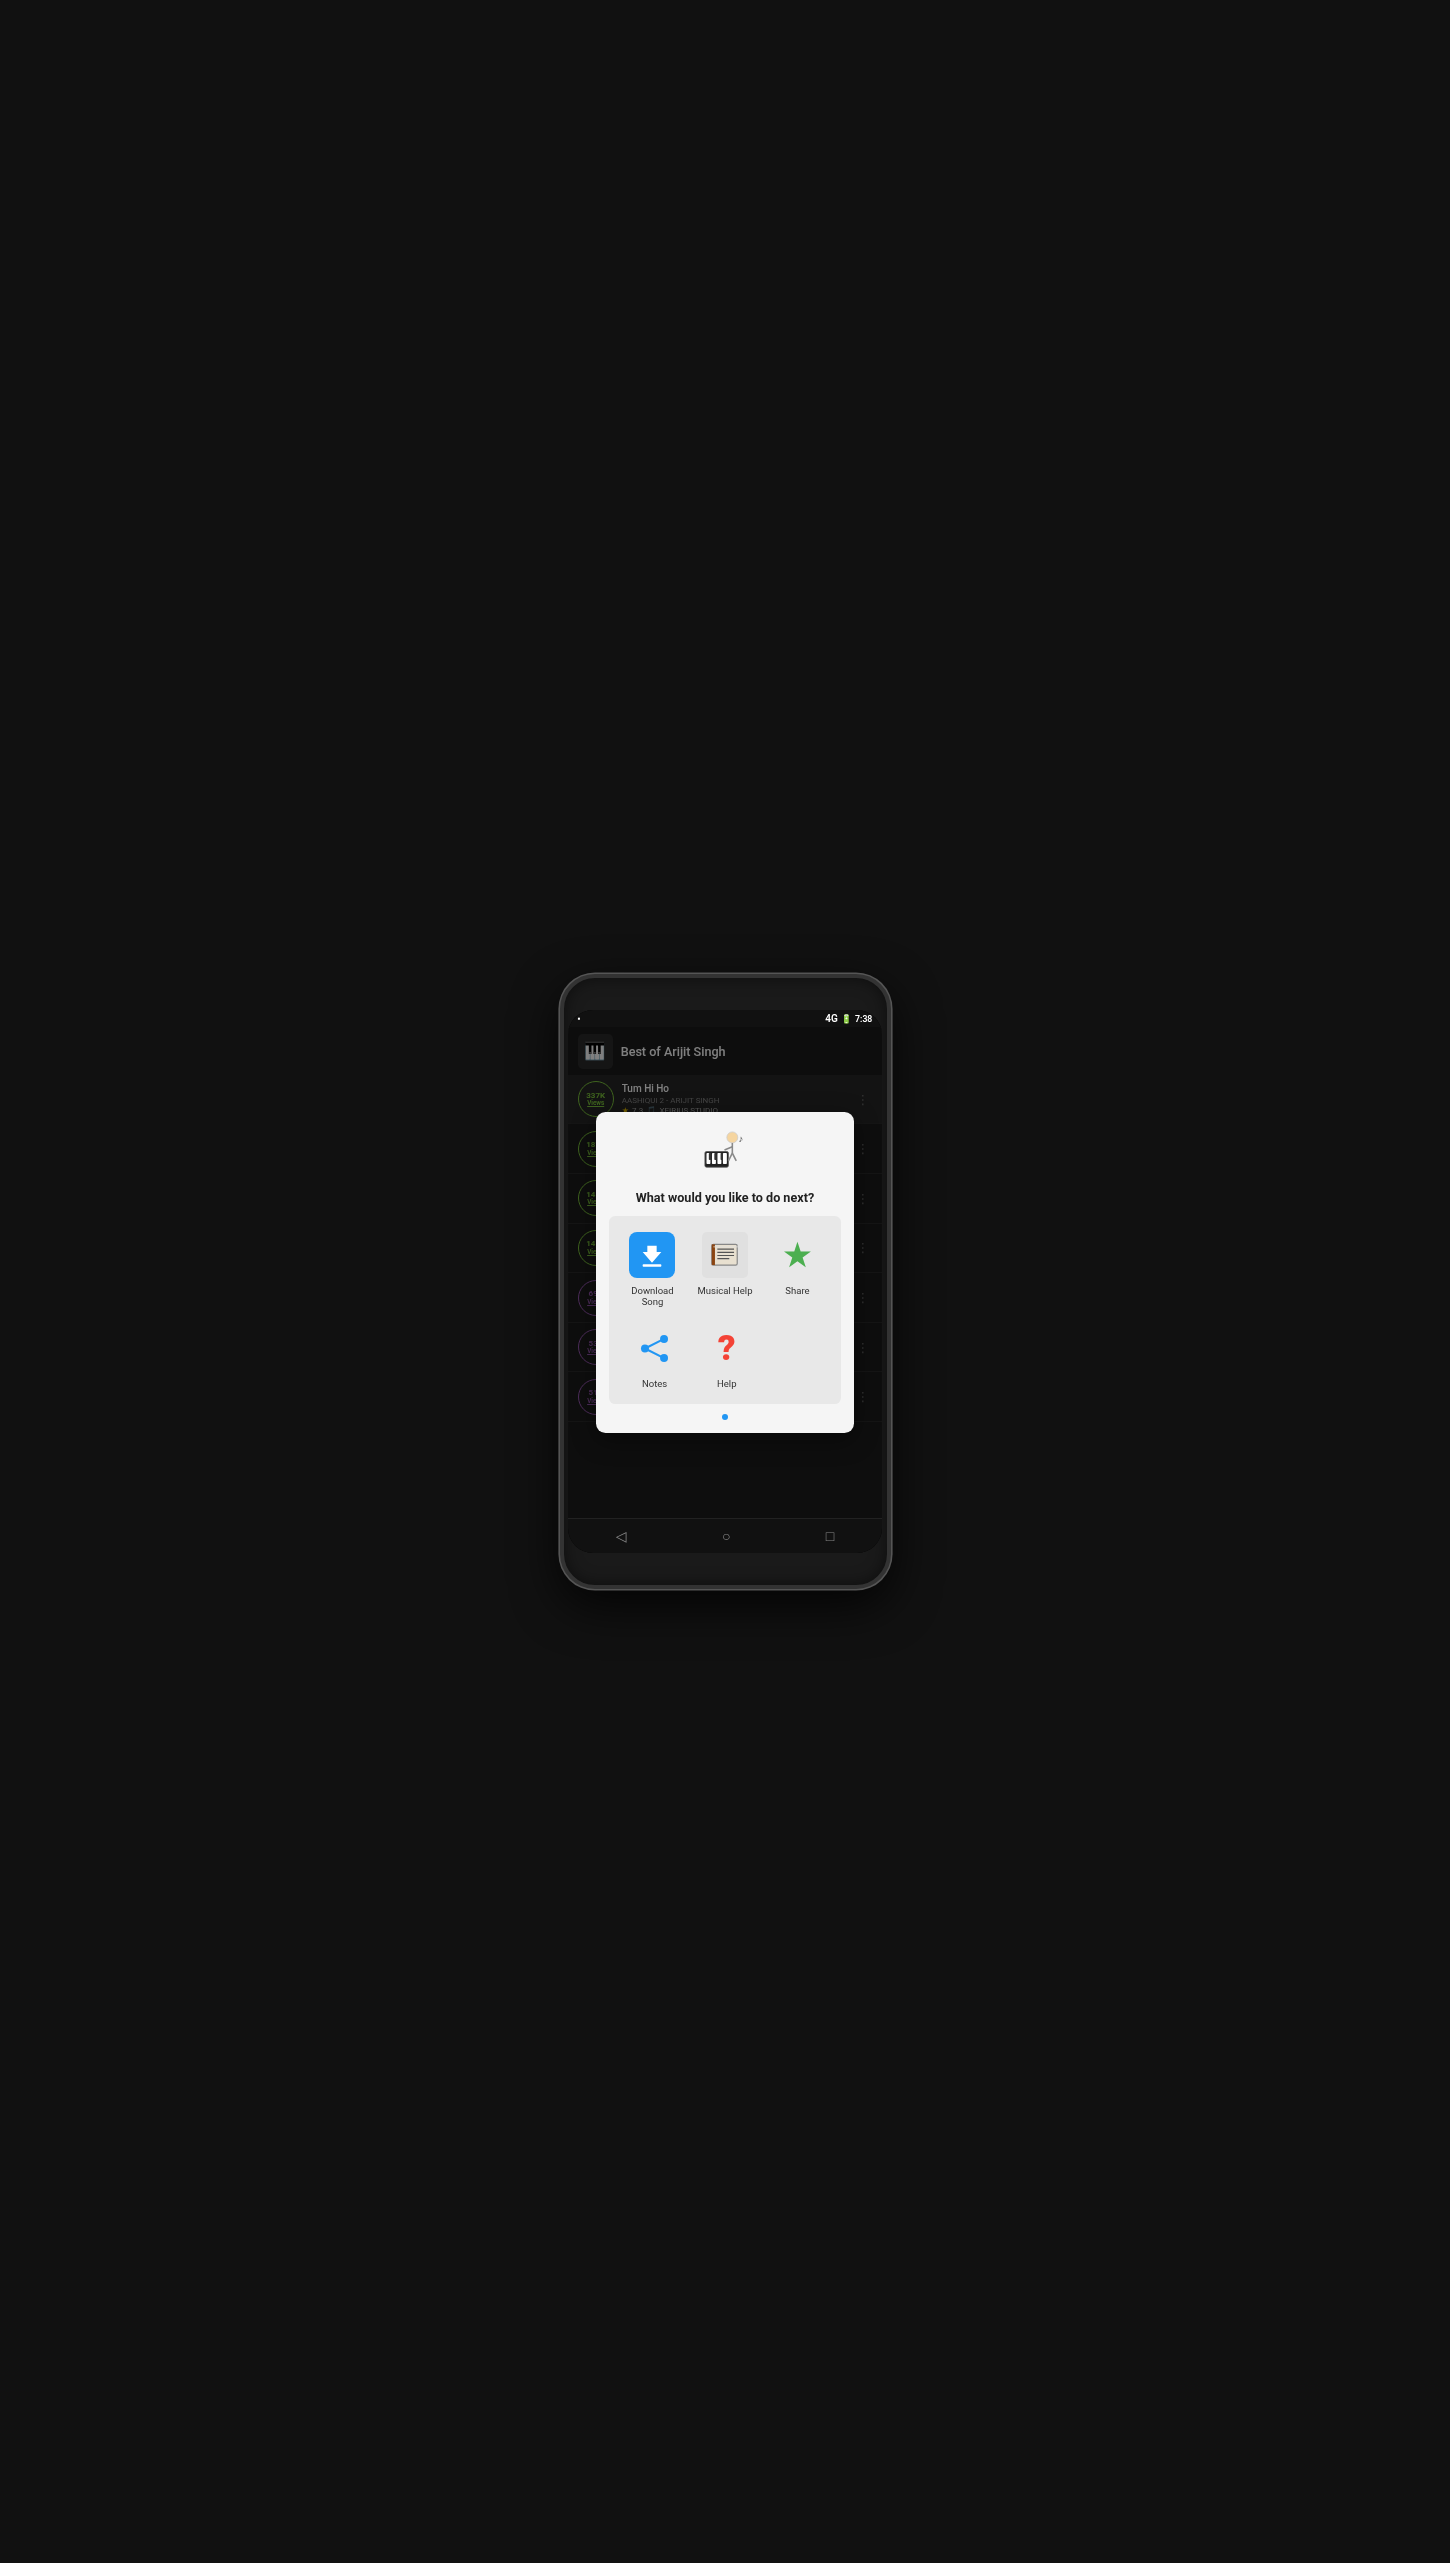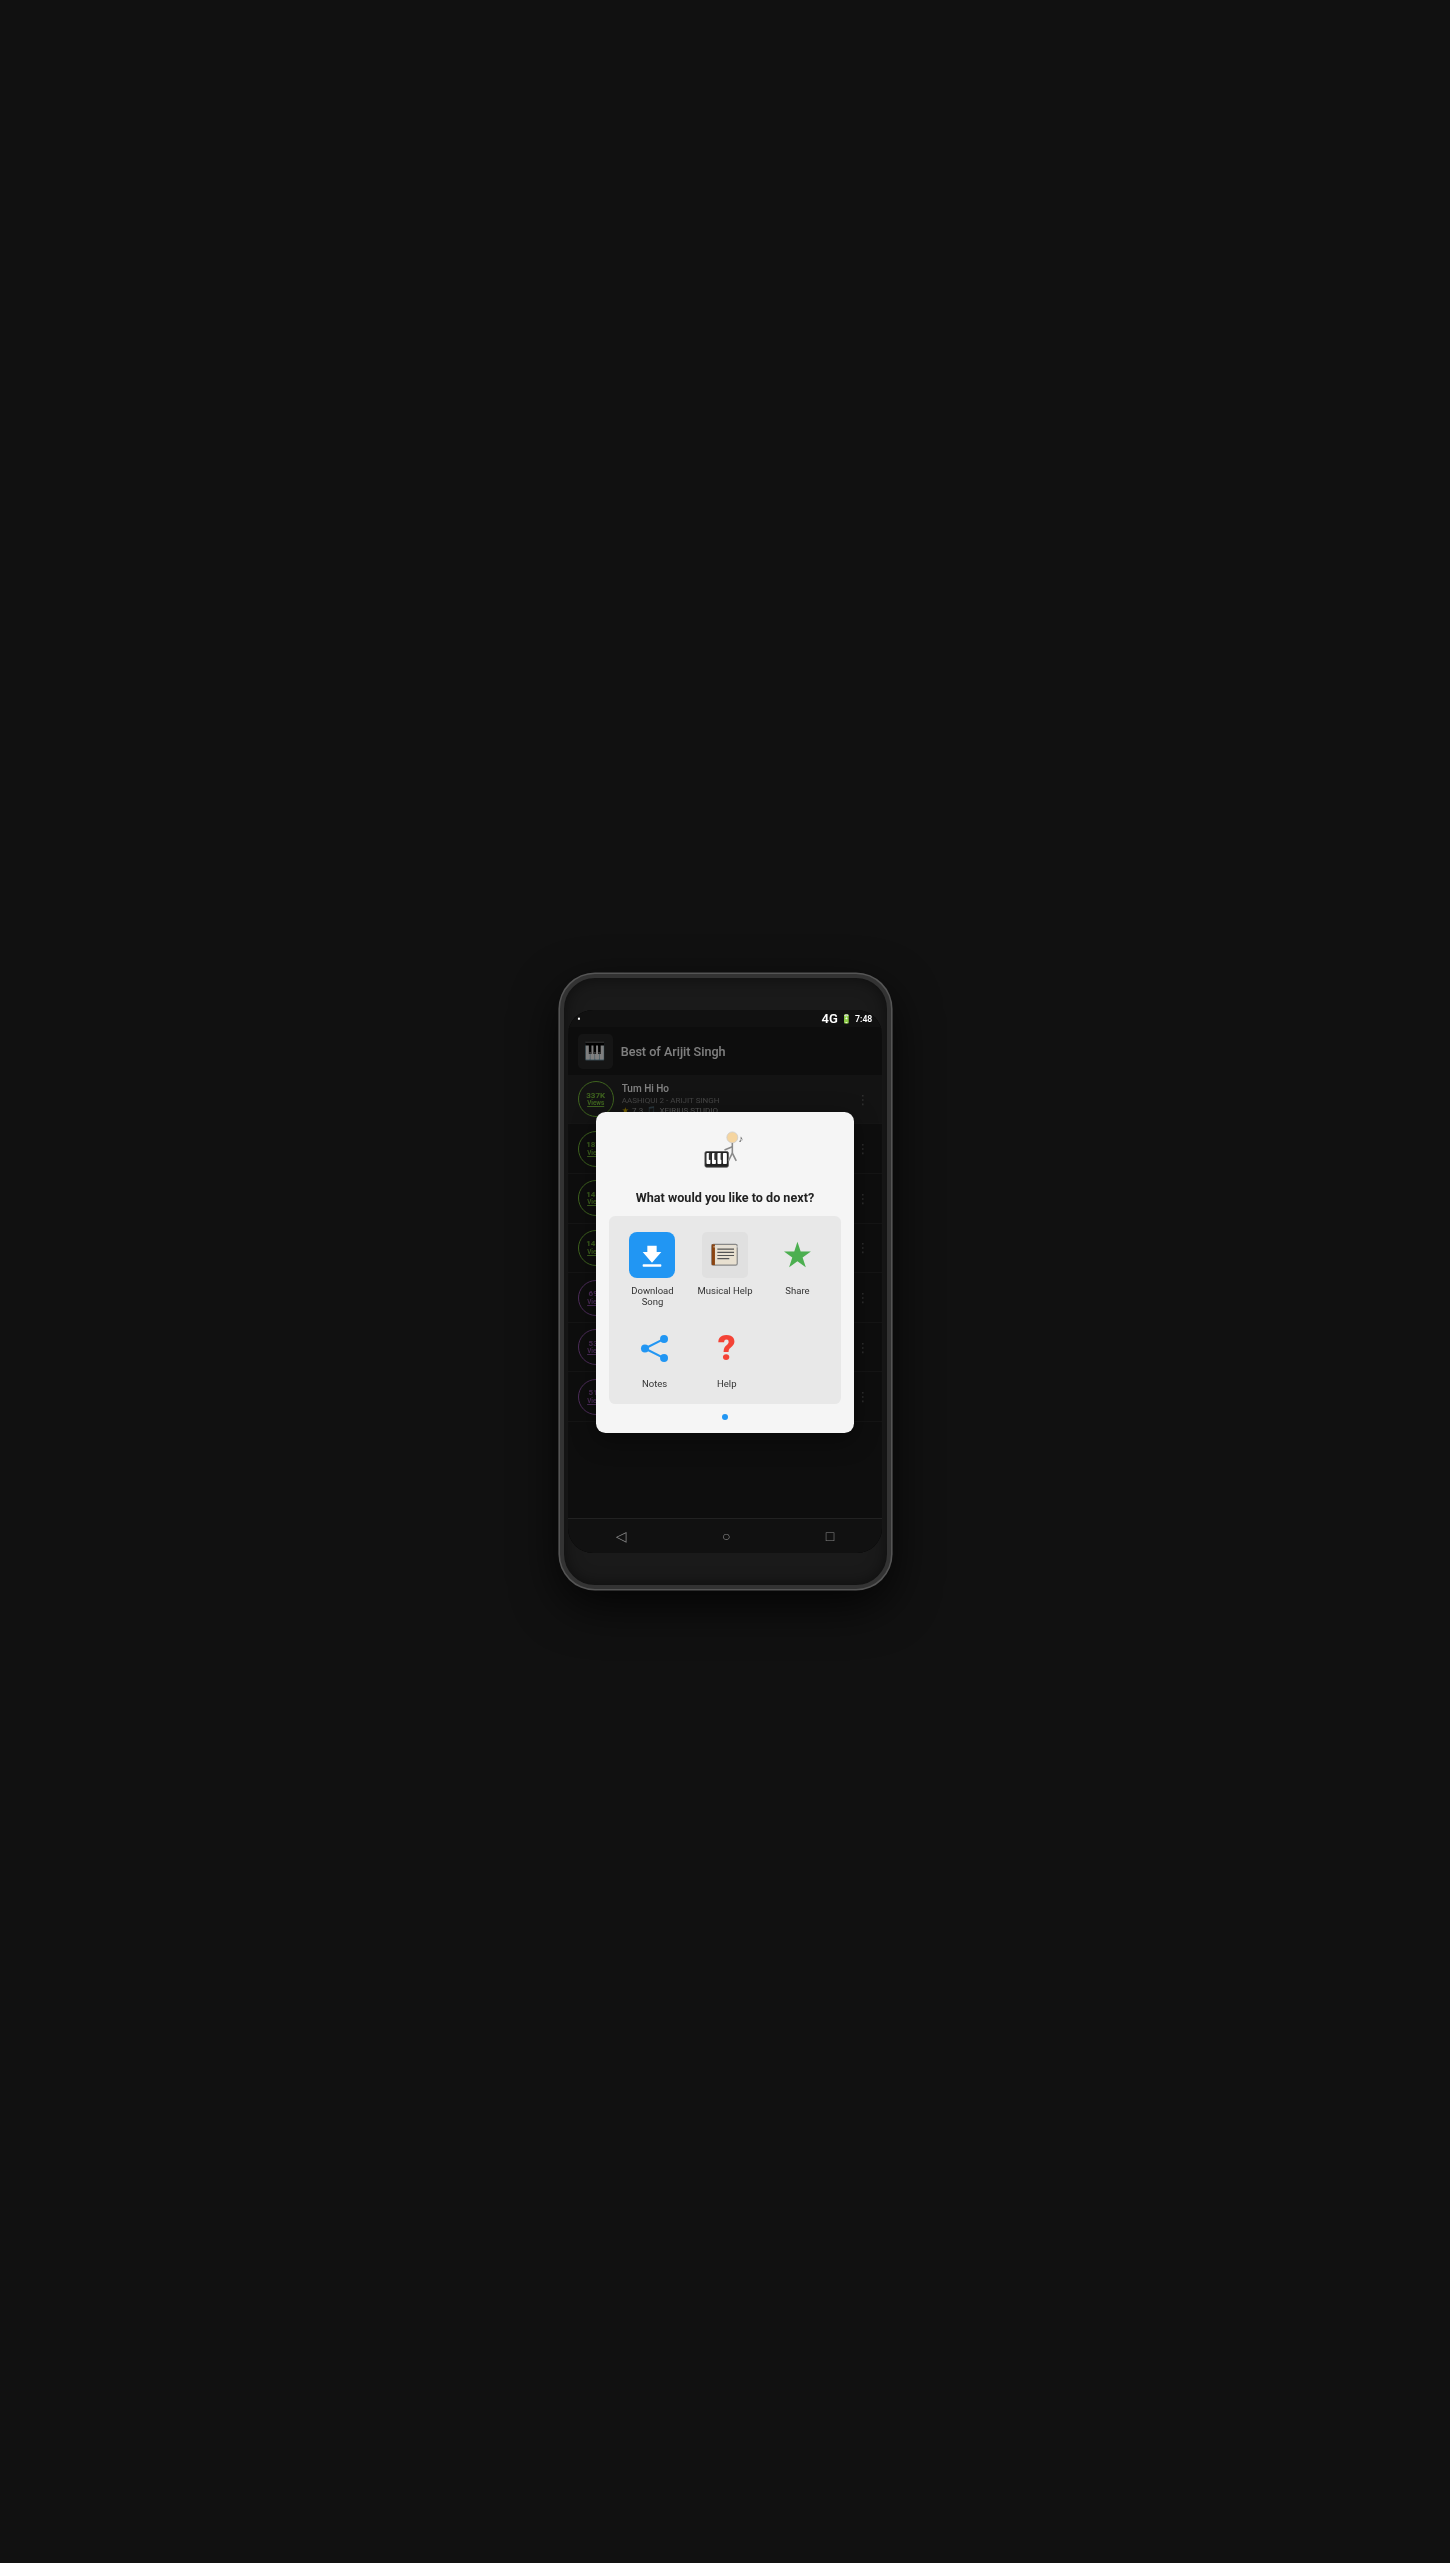--- a/index.html
+++ b/index.html
@@ -303,23 +303,23 @@
 <body>
 
 <div class="phone-frame">
   <div class="phone-screen">
 
     <div class="status-bar">
       <div class="status-left">
         <span style="color:#fff;font-size:8px;">▪</span>
       </div>
       <div class="status-right">
-        <span style="font-size:13px;">4G</span>
+        <span style="font-size:10px;">4G</span>
         <span style="font-size:8.7px;">🔋</span>
-        <span>7:48</span>
+        <span>7:38</span>
       </div>
     </div>
 
     <div class="app-content">
 
       <div class="app-topbar">
         <div class="app-logo">
           <span style="font-size:17.3px;">🎹</span>
         </div>
         <span class="app-topbar-title">Best of Arijit Singh</span>

